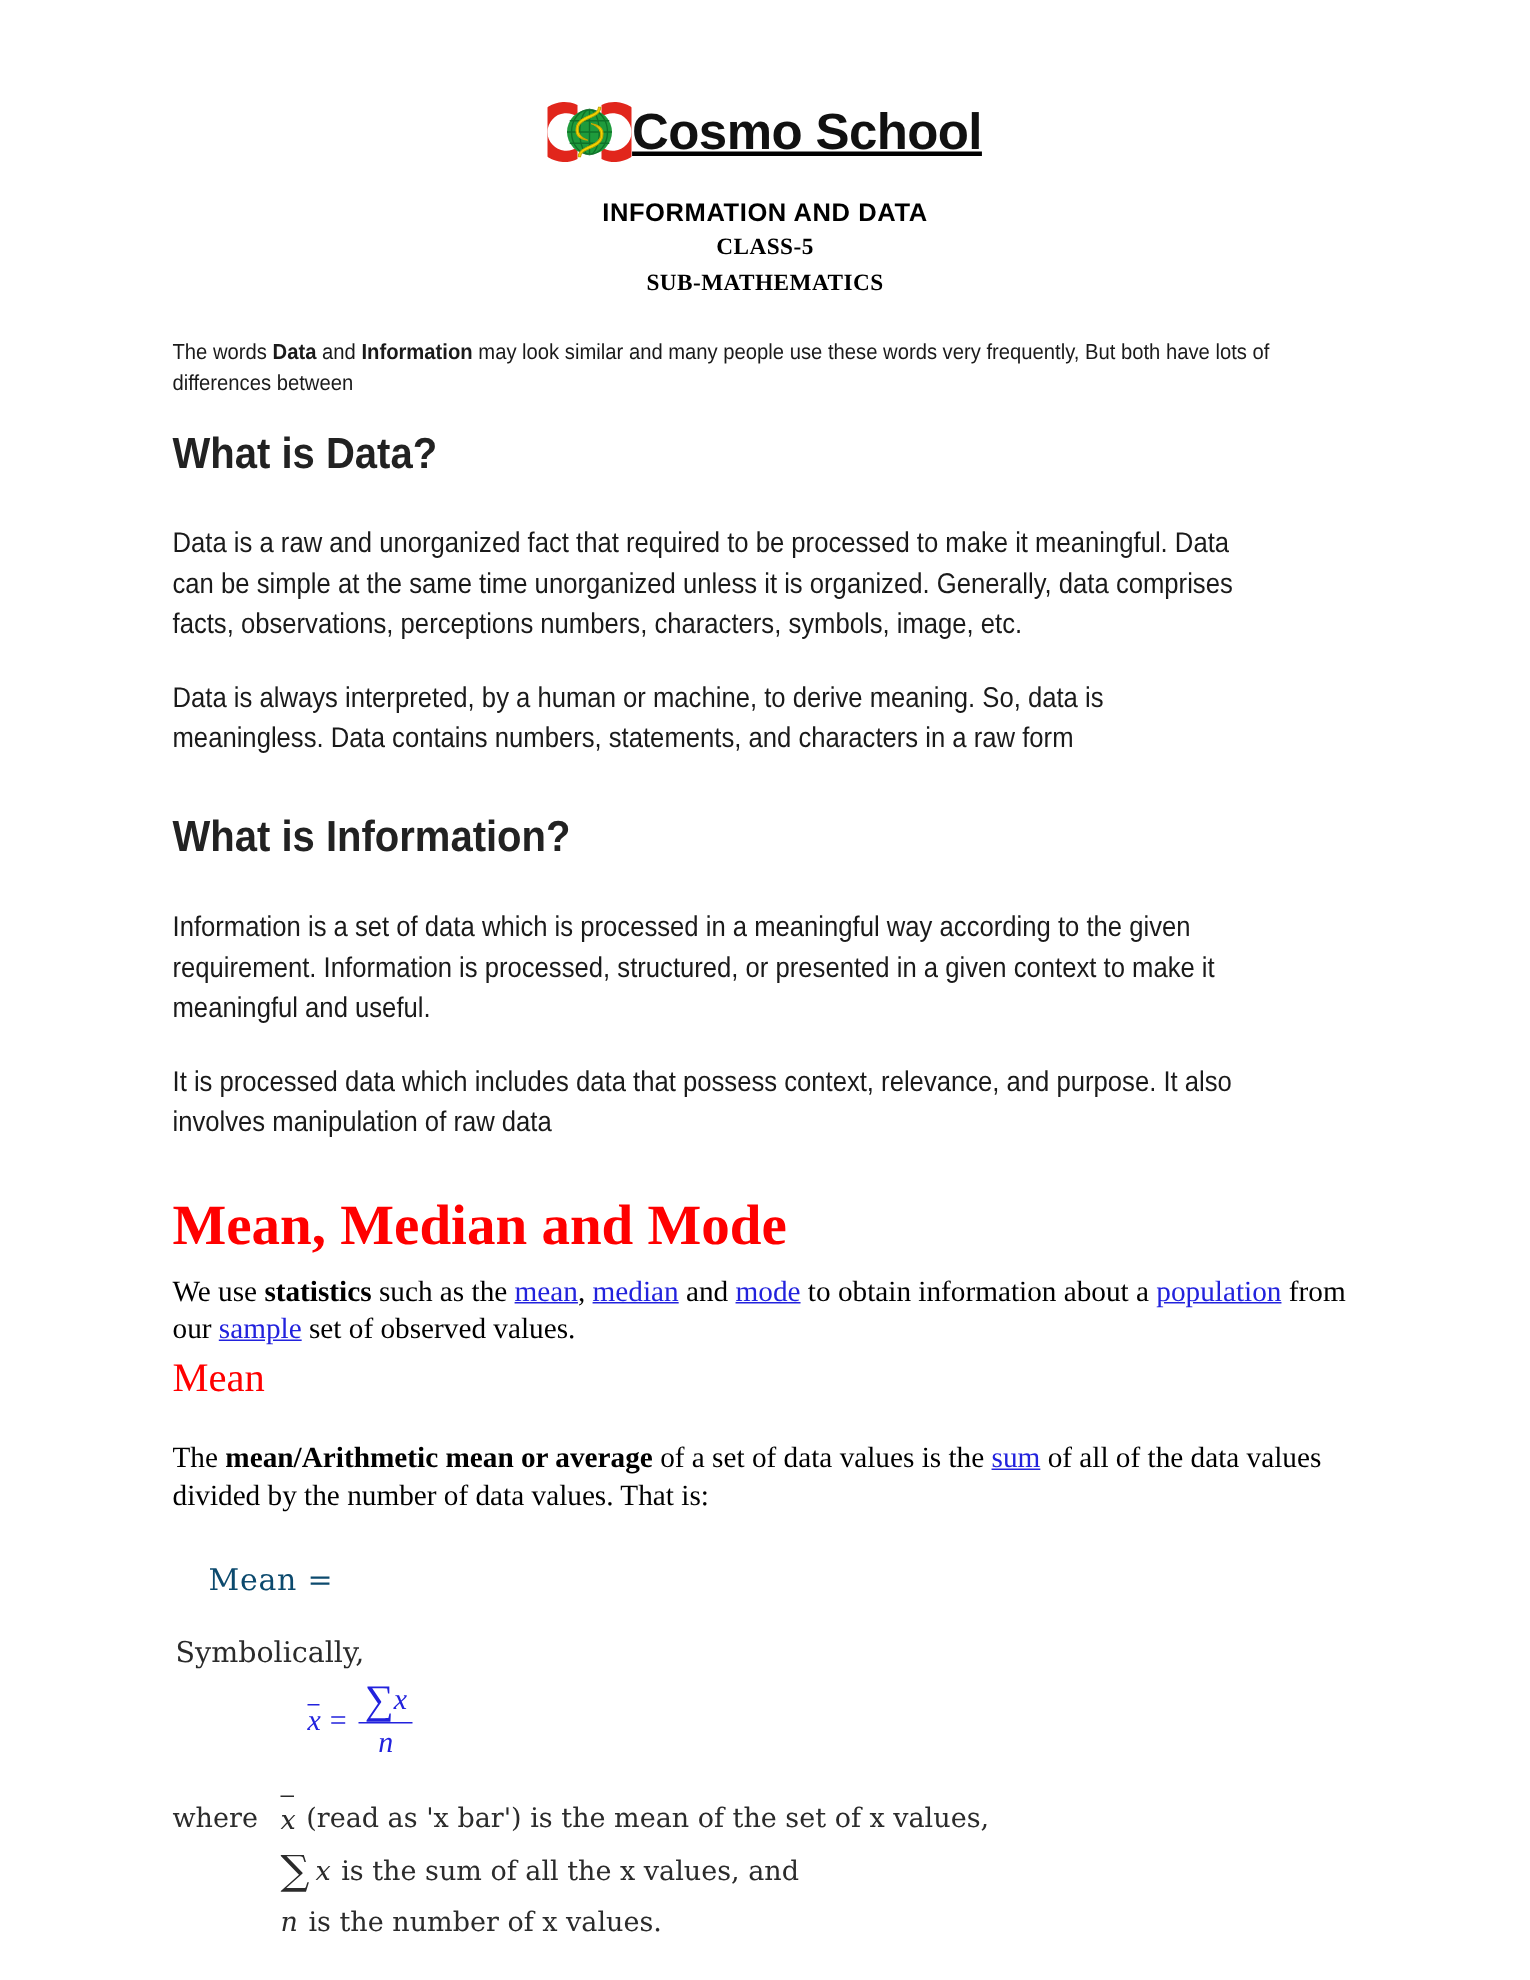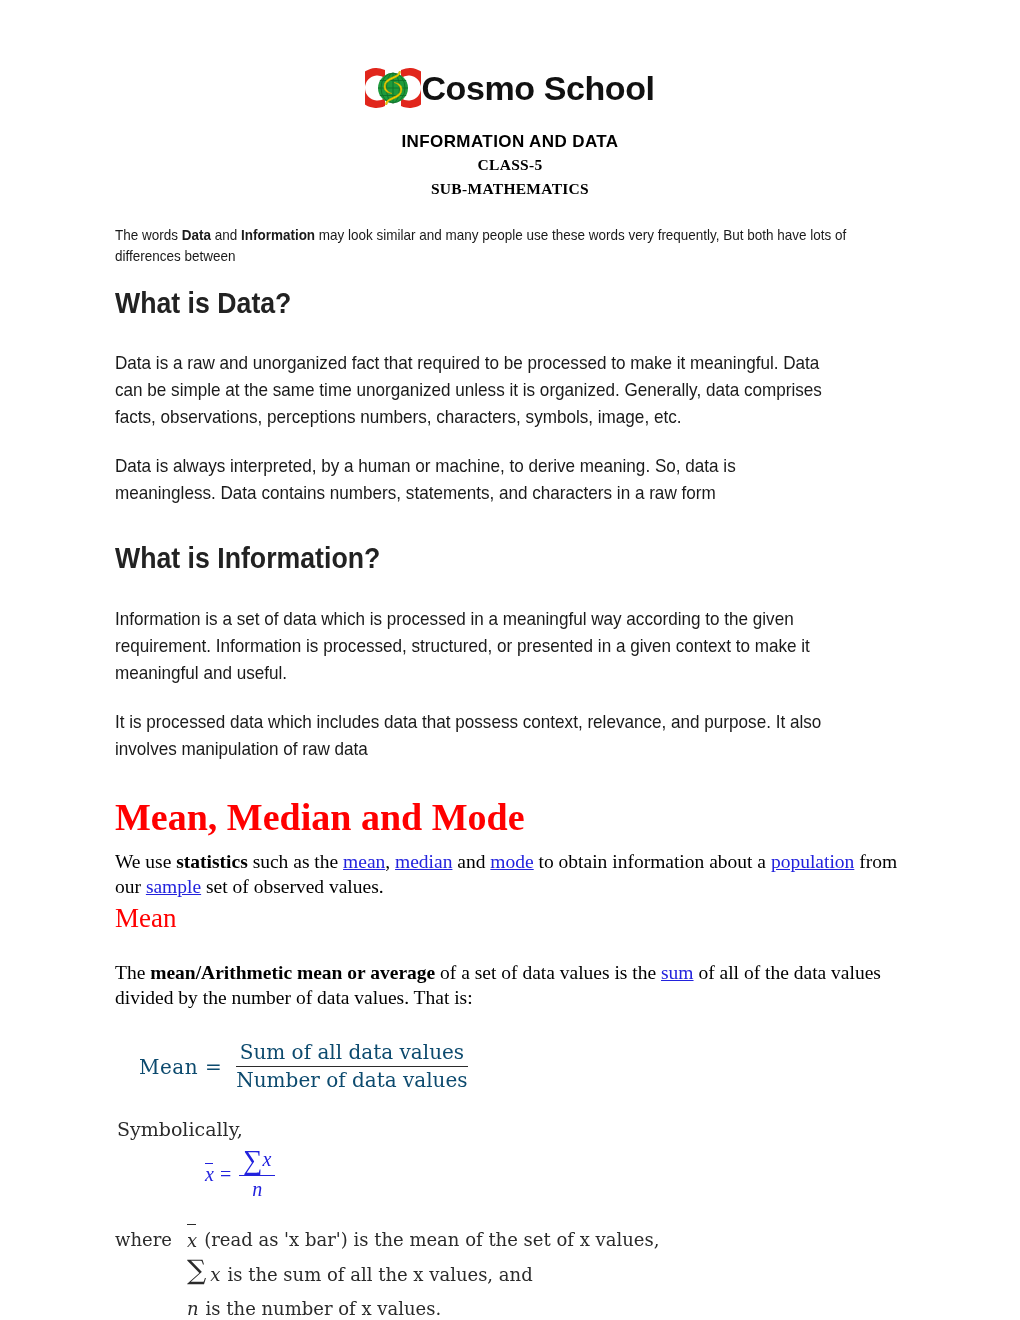--- a/index.html
+++ b/index.html
@@ -22,20 +22,21 @@
     padding: 0;
     position: relative;
   }
 
   
   .logo-block {
     display: flex;
     align-items: center;
     justify-content: center;
     padding-top: 62px;
+    text-decoration: underline;
   }
   .logo-mark {
     width: 56px;
     height: 52px;
     flex: 0 0 auto;
     display: block;
   }
   .logo-word {
     font-family: "Liberation Sans", sans-serif;
     font-weight: bold;
@@ -219,21 +220,21 @@
     vertical-align: -3px;
   }
   .ital { font-style: italic; }
 
   .where-block {
     font-family: "DejaVu Serif", serif;
     font-size: 18px;
     color: #2b2b2b;
     line-height: 1.9;
   }
-  .where-line { display: flex; align-items: flex-start; }
+  .where-line { display: flex; align-items: center; }
   .where-lbl { width: 72px; flex: 0 0 auto; }
   .where-ind { width: 72px; flex: 0 0 auto; }
 </style>
 </head>
 <body>
 
 <div class="page">
 
   <div class="logo-block">
     <svg class="logo-mark" viewBox="0 0 56 52">
@@ -307,24 +308,20 @@
     <h3 class="h-red-sub">Mean</h3>
 
     <div class="gap-26"></div>
 
     <p class="serif-body"><span>The </span><span class="bold">mean/Arithmetic mean or average</span><span> of a set of data values is the </span><a class="lnk" href="#">sum</a><span> of all of the data values divided by the number of data values.  That is:</span></p>
 
     <div class="gap-30"></div>
 
     <div class="math-fig mean-eq">
       <span class="lhs">Mean =</span>
-      <span class="frac">
-        <span class="num">Sum of all data values</span>
-        <span class="den">Number of data values</span>
-      </span>
     </div>
 
     <div class="gap-26"></div>
 
     <div class="symbolically">Symbolically,</div>
 
     <div style="height:8px"></div>
 
     <div class="blue-eq">
       <span class="xbar ital">x</span>

